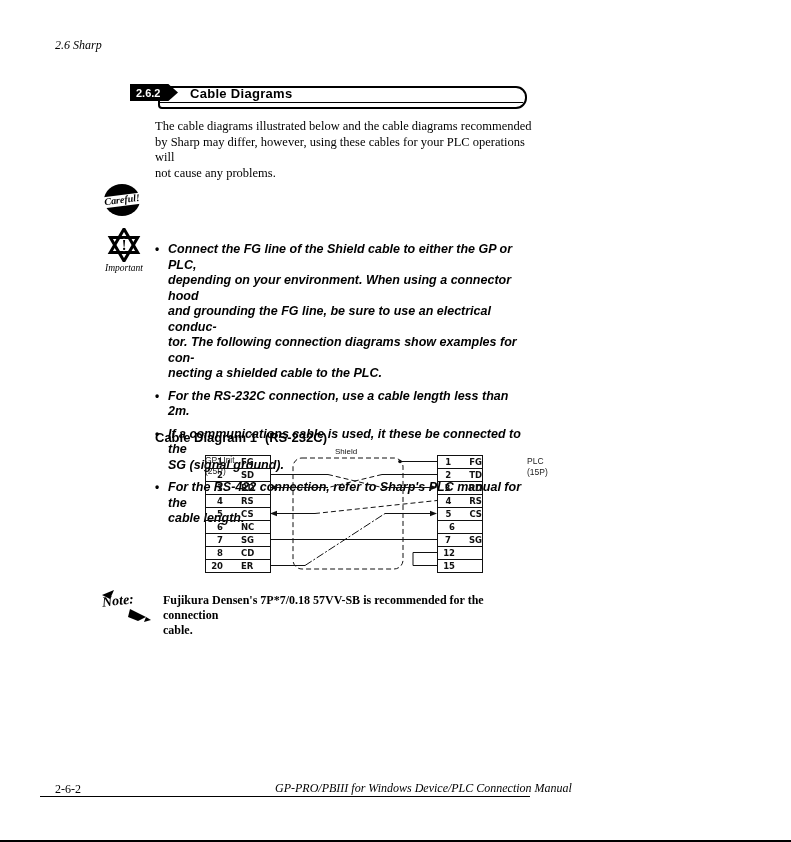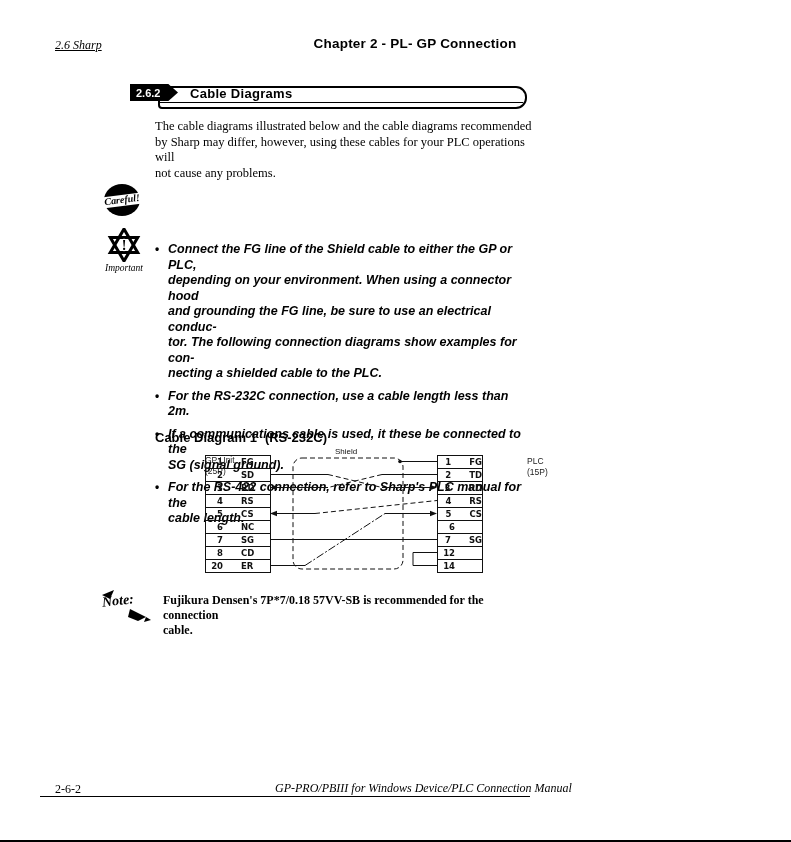--- a/index.html
+++ b/index.html
@@ -1,17 +1,17 @@
 <!DOCTYPE html>
 <html><head>
 <meta charset="utf-8">
 <style>
   html,body{margin:0;padding:0;background:#fff;}
   .page{position:relative;width:791px;height:842px;background:#fff;color:#000;overflow:hidden;}
-  .serif{font-family:"Liberation Serif", serif;text-decoration:underline;}
+  .serif{font-family:"Liberation Serif", serif;}
   .sans{font-family:"Liberation Sans", sans-serif;}
   .pre{white-space:pre-line;}
 
   
   .hdr-left{position:absolute;left:55px;top:38px;font:italic 12px "Liberation Serif", serif;}
   .hdr-right{position:absolute;left:300px;top:36px;width:230px;text-align:center;font:bold 13.5px "Liberation Sans", sans-serif;letter-spacing:.2px;}
 
   
   .section-bar{position:absolute;left:130px;top:84px;width:396px;height:24px;padding-left:24px;}
   .section-box{position:absolute;left:28px;top:2px;width:365px;height:19px;border:2px solid #000;border-radius:4px 11px 11px 4px;}
@@ -70,21 +70,20 @@
   svg .dashdot{stroke:#111;stroke-width:1;fill:none;stroke-dasharray:8,2,2,2;}
   svg .arrow{fill:#111;stroke:none;}
   svg text{font:8px "Liberation Sans", sans-serif;fill:#111;}
 </style>
 </head>
 <body>
 
 <div class="page">
 
   <div class="hdr-left serif">2.6 Sharp</div>
-  <div class="hdr-right sans">Chapter 2 - PL- GP Connection</div>
 
   <div class="section-bar">
     <div class="section-box"></div>
     <div class="section-underline"></div>
     <div class="section-badge">2.6.2</div>
     <div class="section-title">Cable Diagrams</div>
   </div>
 
   <div class="intro pre">The cable diagrams illustrated below and the cable diagrams recommended
 by Sharp may differ, however, using these cables for your PLC operations will
@@ -242,21 +241,21 @@
         </div>
       <div class="pin-row">
           <span class="pin-num">7</span>
           <span class="pin-lbl">SG</span>
         </div>
       <div class="pin-row">
           <span class="pin-num">12</span>
           <span class="pin-lbl"></span>
         </div>
       <div class="pin-row">
-          <span class="pin-num">14</span>
+          <span class="pin-num">15</span>
           <span class="pin-lbl"></span>
         </div>
     </div>
 
     <div class="conn-header plc-header">
       <div>PLC</div>
       <div>(15P)</div>
     </div>
 
   </div>

